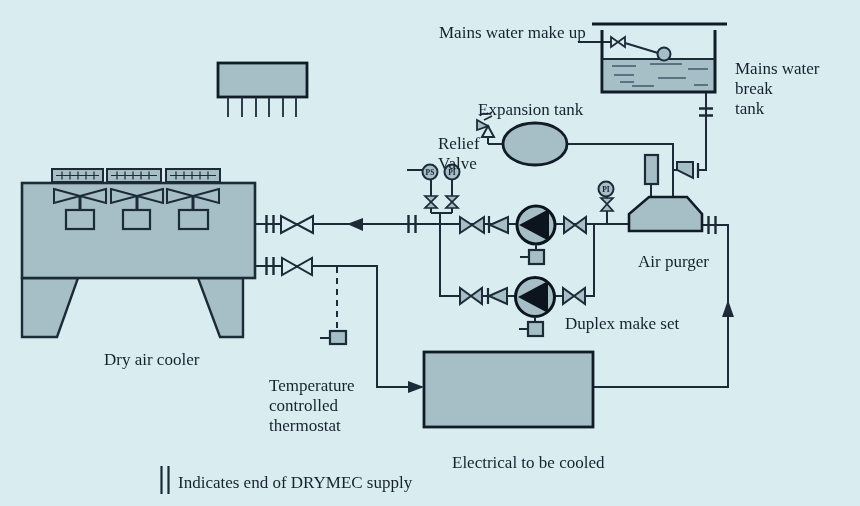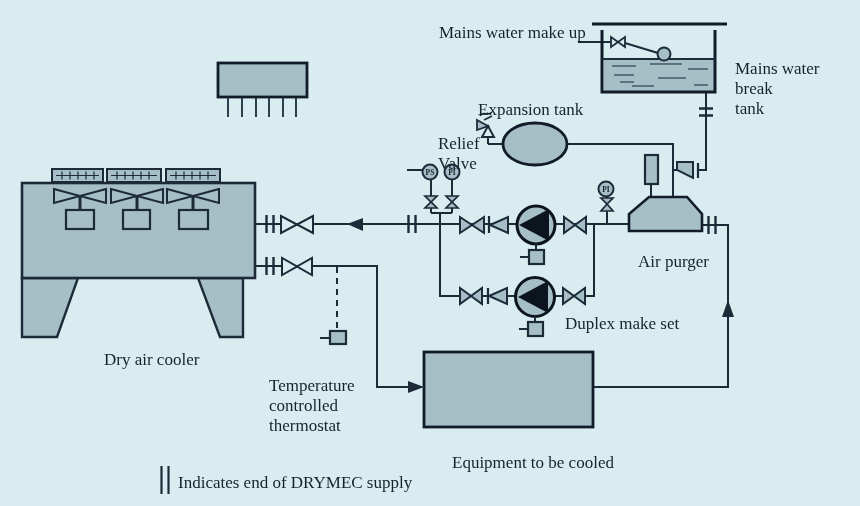--- a/index.html
+++ b/index.html
@@ -203,16 +203,16 @@
 <div class="label" style="left:735px;top:59px;">Mains water break
 tank</div>
 <div class="label" style="left:438px;top:134px;">Relief
 Valve</div>
 <div class="label" style="left:638px;top:252px;">Air purger</div>
 <div class="label" style="left:565px;top:314px;">Duplex make set</div>
 <div class="label" style="left:104px;top:338px;margin-top:12px;">Dry air cooler</div>
 <div class="label" style="left:269px;top:376px;">Temperature
 controlled
 thermostat</div>
-<div class="label" style="left:452px;top:453px;">Equipment to be cooled</div>
+<div class="label" style="left:452px;top:453px;">Electrical to be cooled</div>
 <div class="label" style="left:178px;top:473px;">Indicates end of DRYMEC supply</div>
 
 </div>
 
 </body></html>

